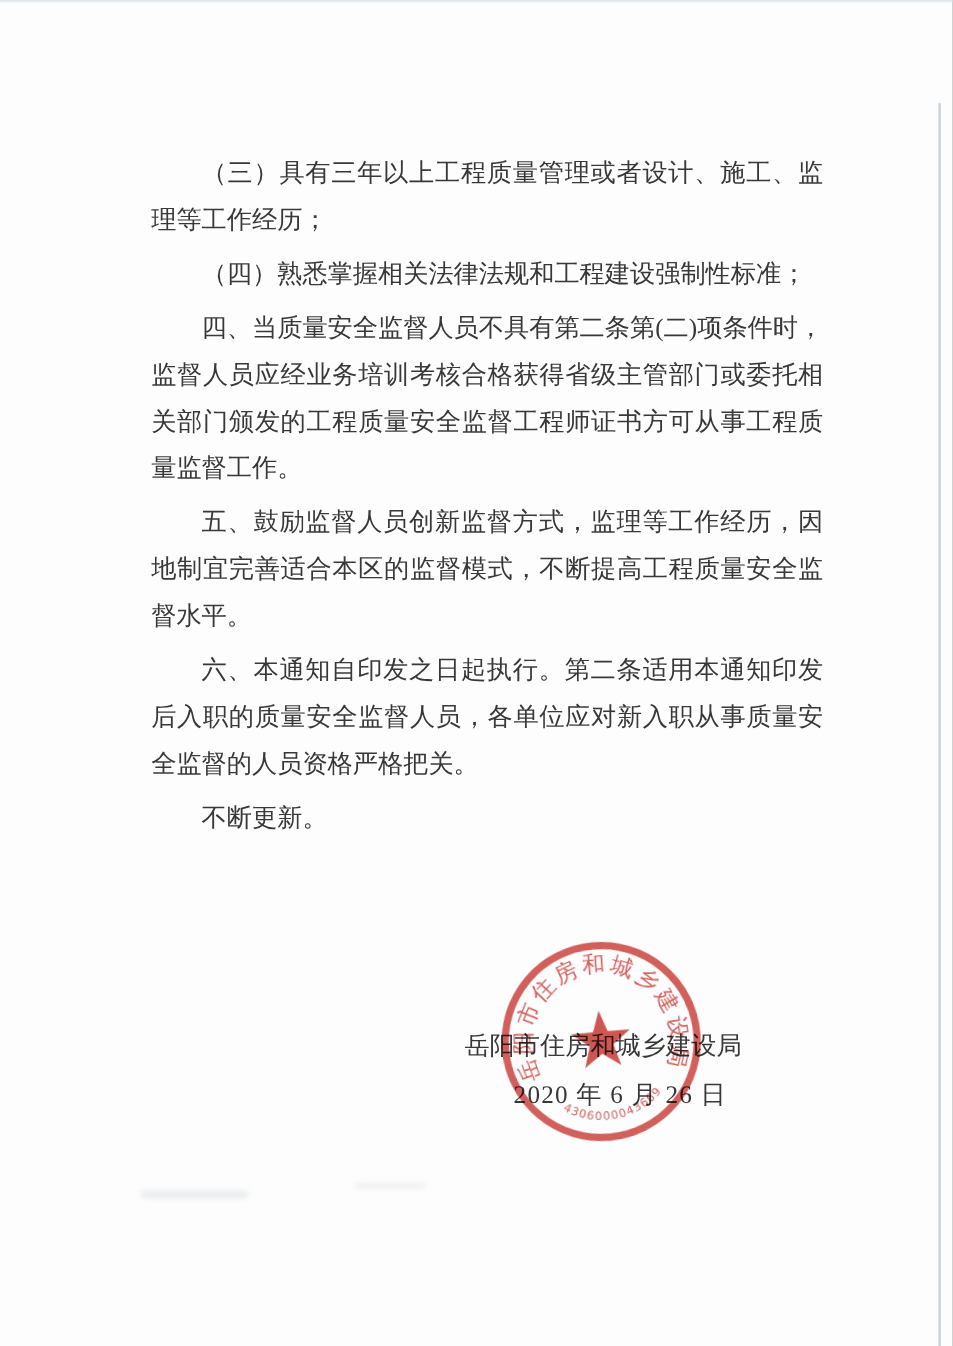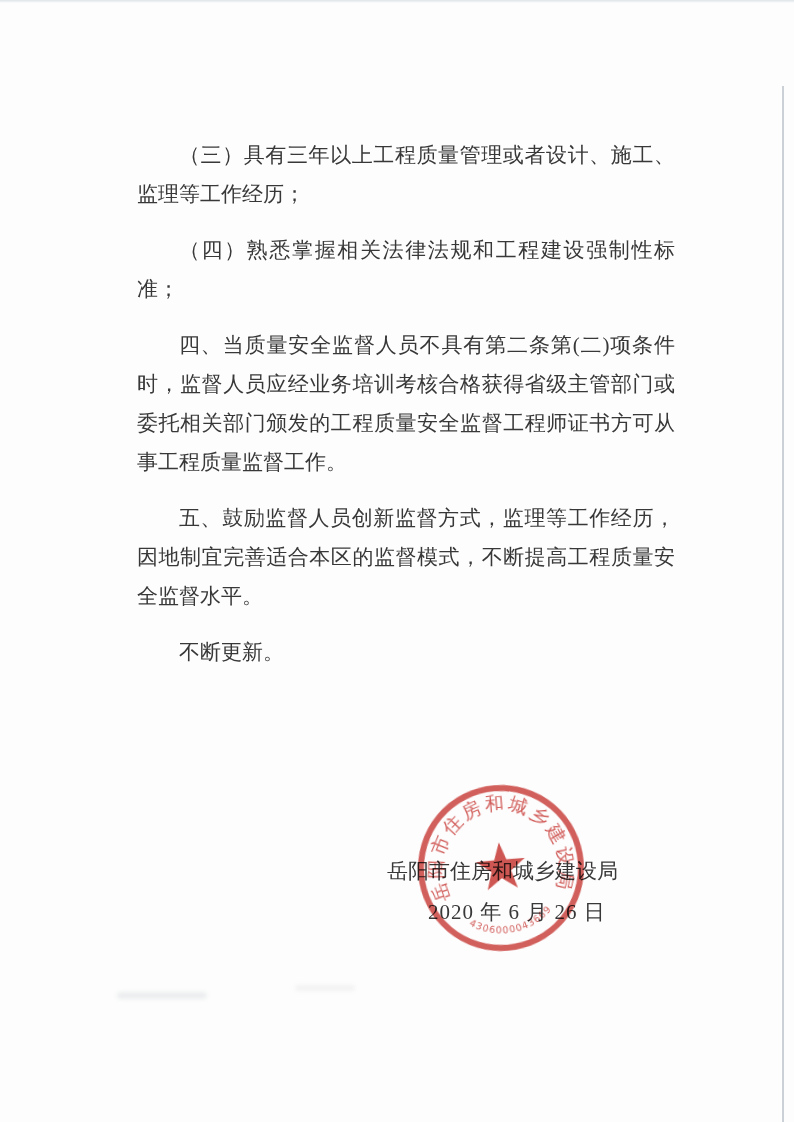--- a/index.html
+++ b/index.html
@@ -51,21 +51,21 @@
     position: absolute;
     left: 120px;
     top: 119px;
     width: 572px;
     font-size: 21px;
     line-height: 39px;
     color: #383838;
     text-align: justify;
   }
   .body-text p {
-    margin: 17px;
+    margin: 6px;
     text-indent: 2em;
   }
   
   .sig-agency {
     position: absolute;
     left: 387px;
     top: 858px;
     font-size: 21px;
     line-height: 27px;
     color: #383838;
@@ -113,20 +113,21 @@
   <div class="edge-top"></div>
   <div class="edge-right"></div>
   <div class="smudge-a"></div>
   <div class="smudge-b"></div>
 
   <div class="body-text">
     <p>（三）具有三年以上工程质量管理或者设计、施工、监理等工作经历；</p>
     <p>（四）熟悉掌握相关法律法规和工程建设强制性标准；</p>
     <p>四、当质量安全监督人员不具有第二条第(二)项条件时，监督人员应经业务培训考核合格获得省级主管部门或委托相关部门颁发的工程质量安全监督工程师证书方可从事工程质量监督工作。</p>
     <p>五、鼓励监督人员创新监督方式，监理等工作经历，因地制宜完善适合本区的监督模式，不断提高工程质量安全监督水平。</p>
+    <p>六、本通知自印发之日起执行。第二条适用本通知印发后入职的质量安全监督人员，各单位应对新入职从事质量安全监督的人员资格严格把关。</p>
     <p>不断更新。</p>
   </div>
 
   <div class="sig-agency">岳阳市住房和城乡建设局</div>
   <div class="sig-date">2020 年 6 月 26 日</div>
 
   <div class="seal">
     <svg viewBox="0 0 200 200">
 
       <circle cx="100" cy="100" r="93" fill="none" stroke-width="7" stroke="#cc4440"></circle>

